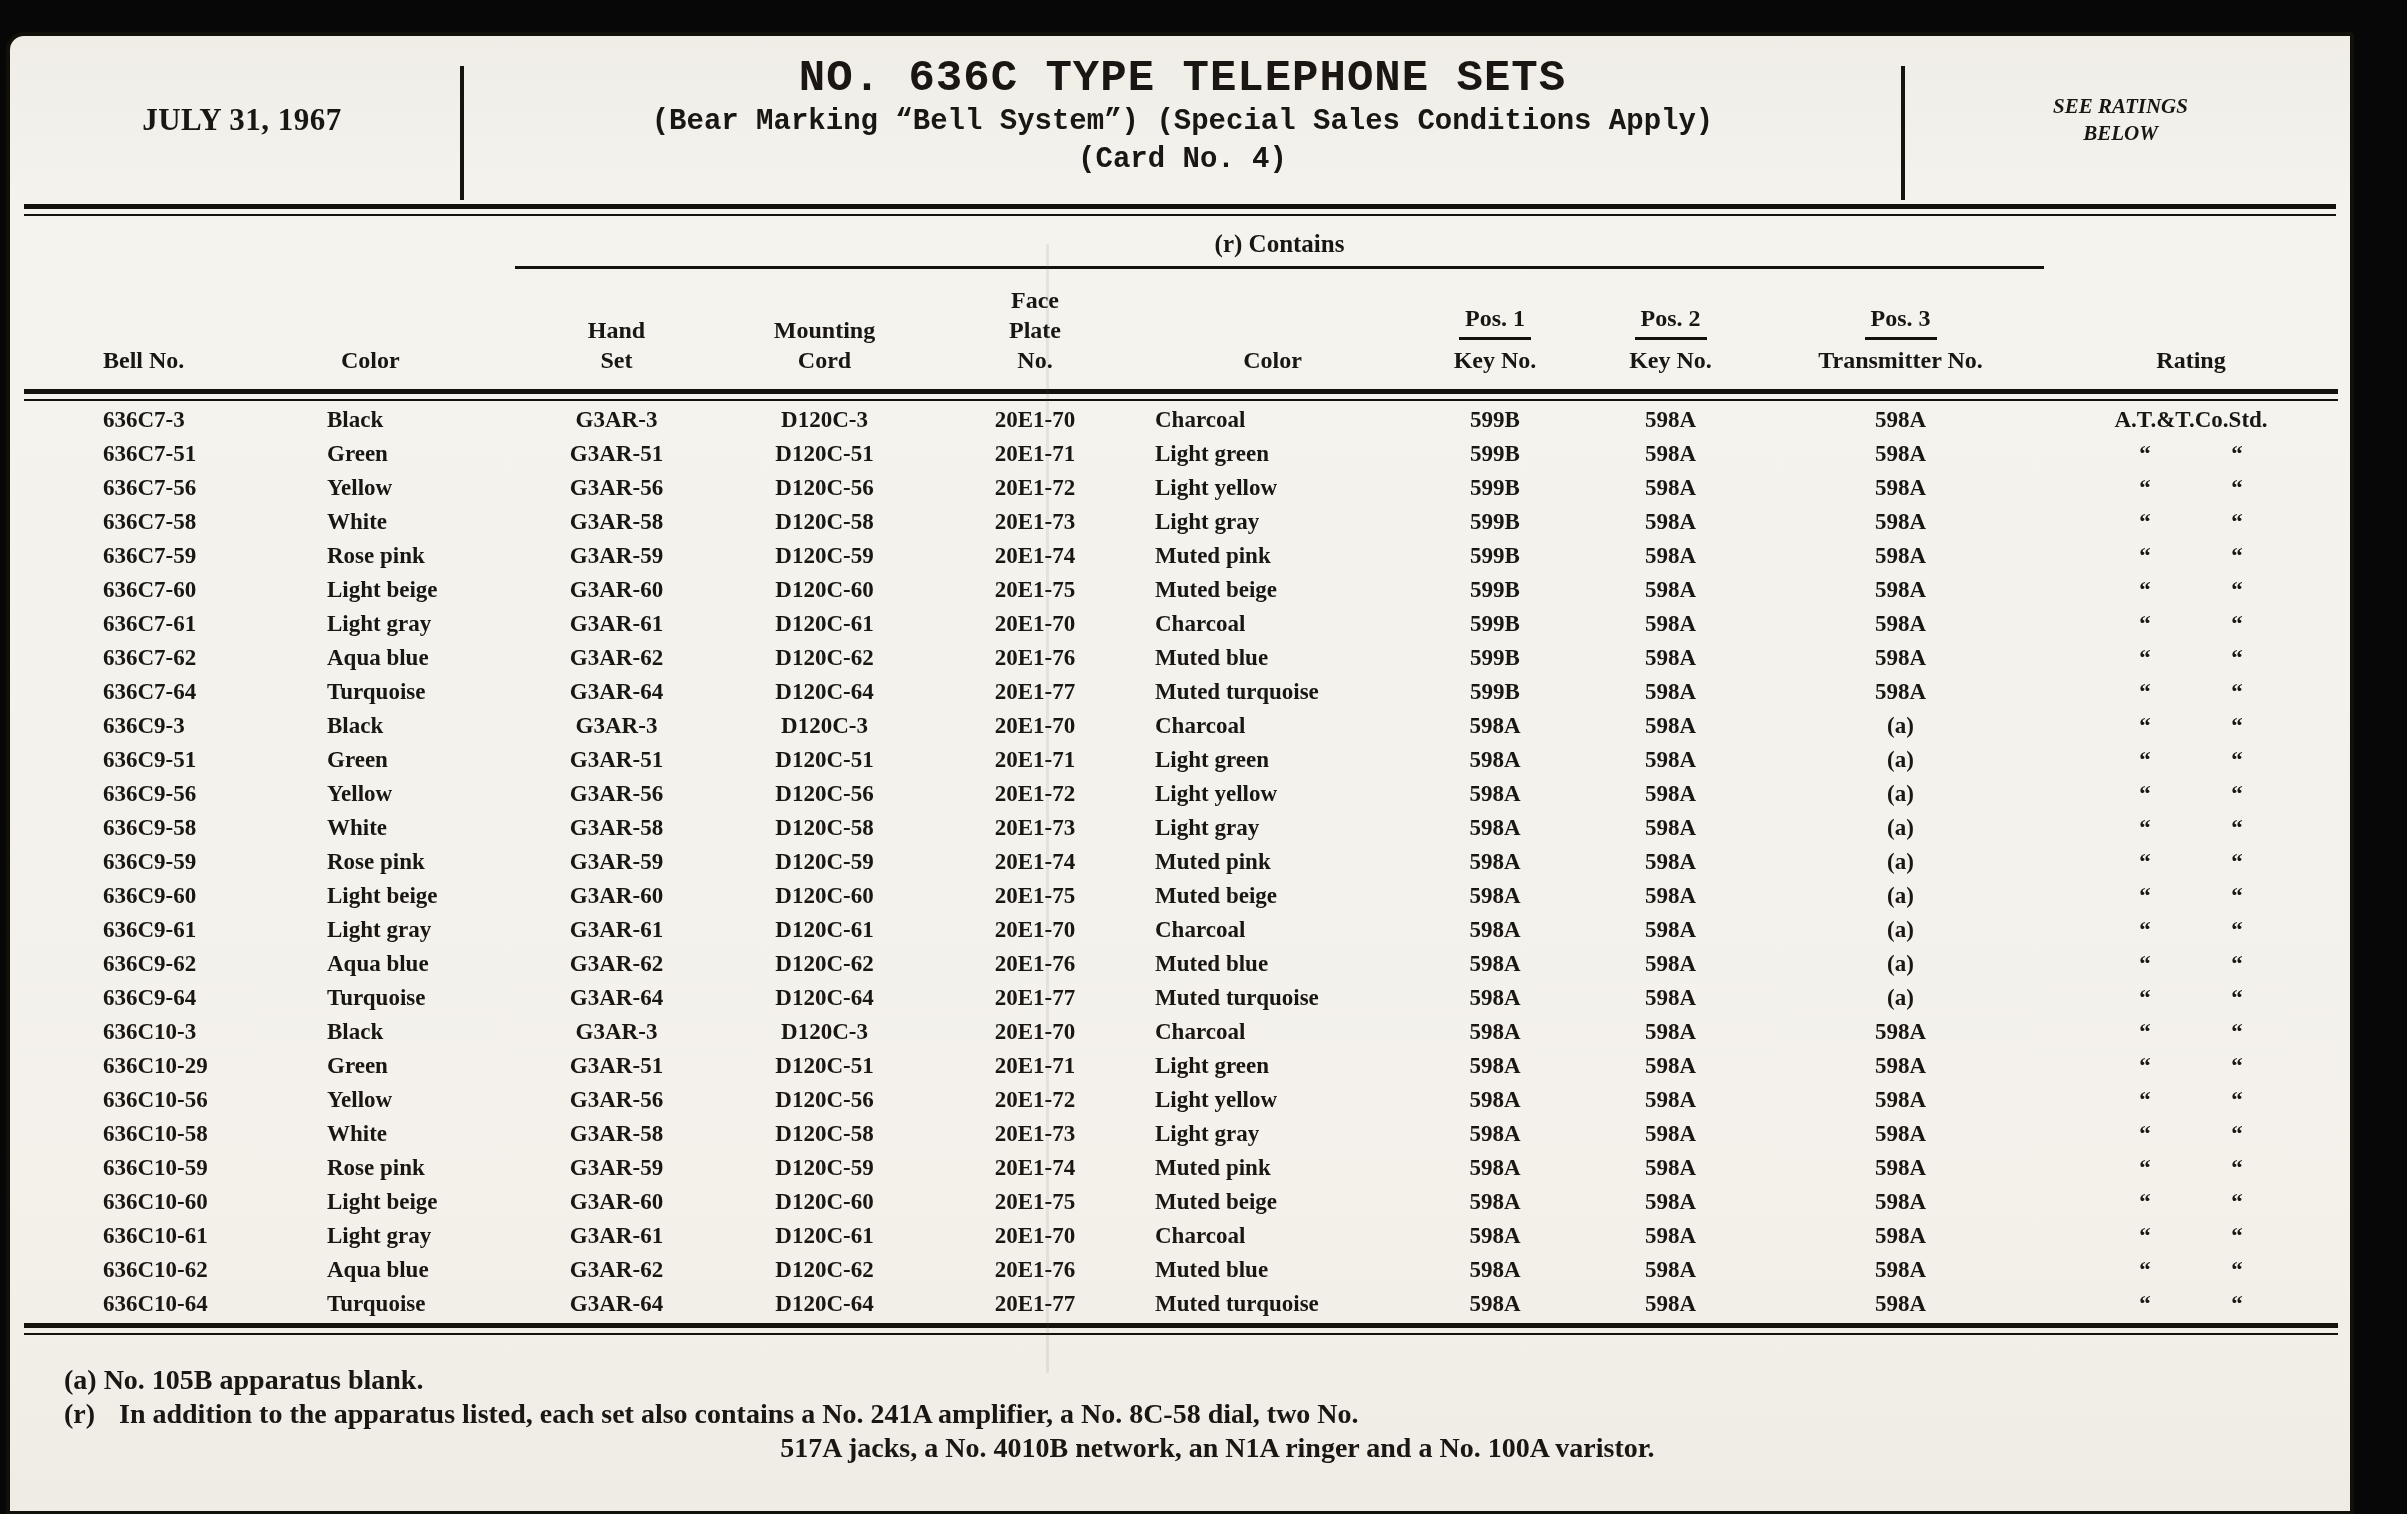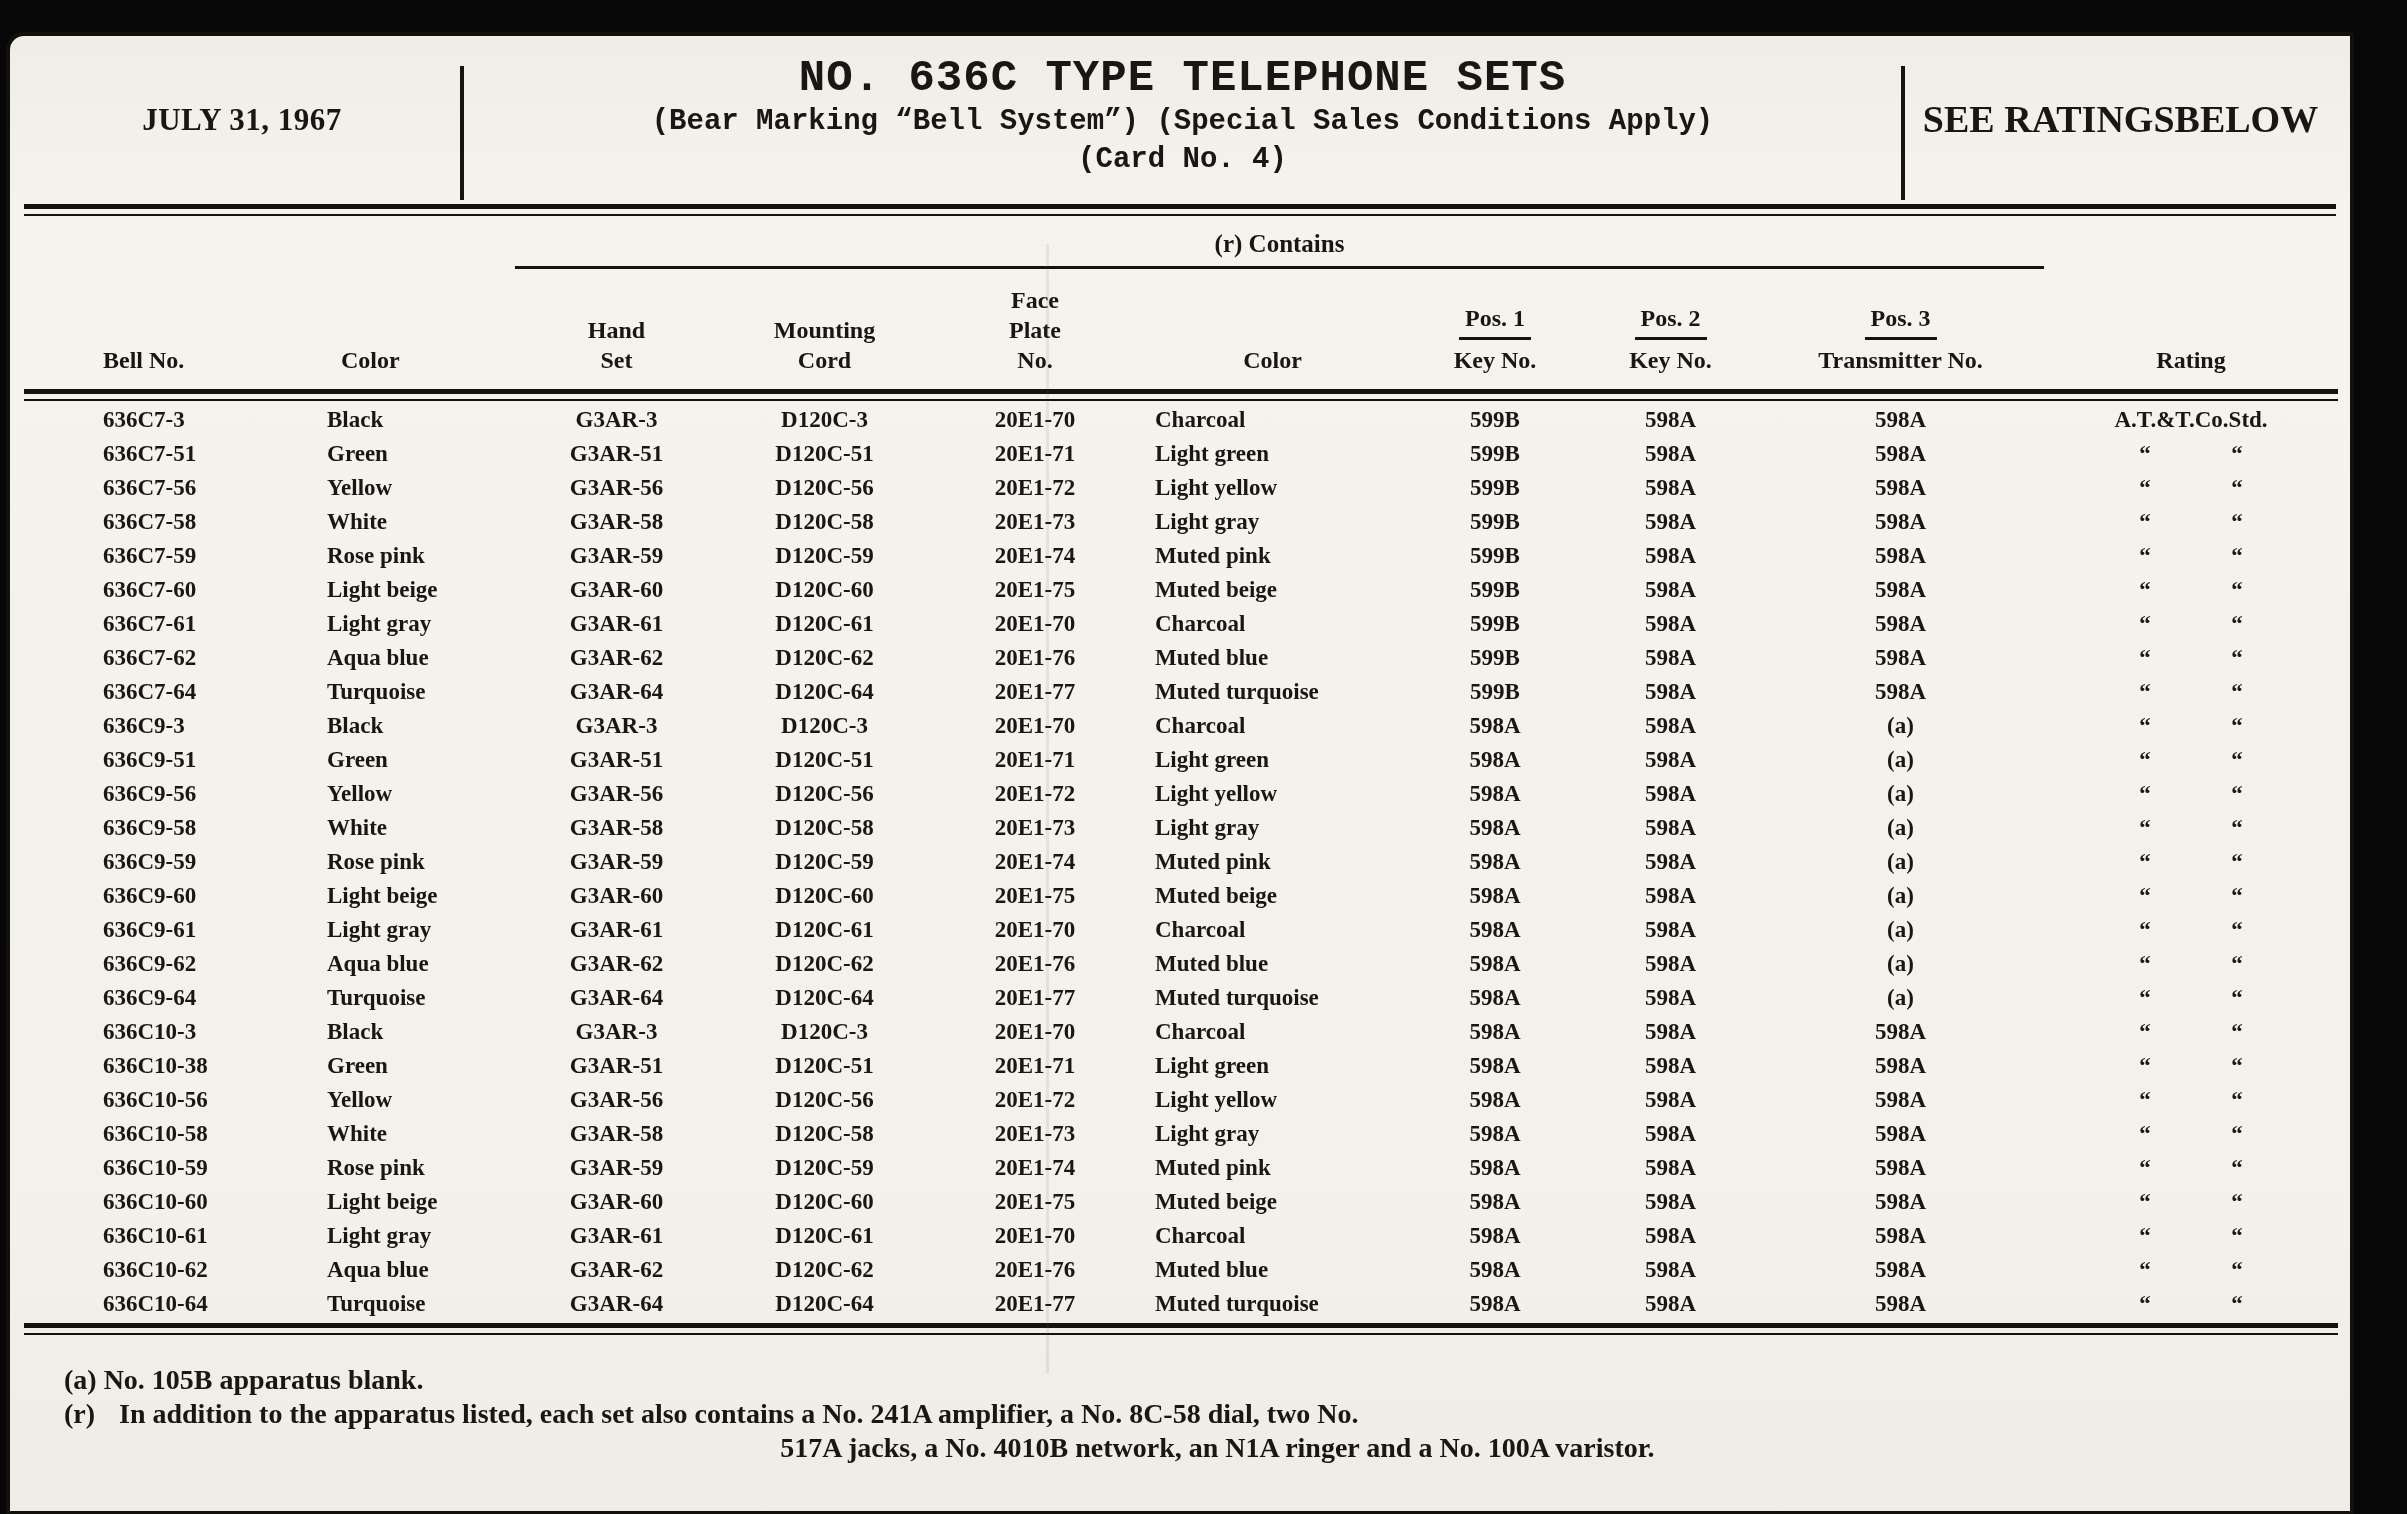--- a/index.html
+++ b/index.html
@@ -17,22 +17,22 @@
             background:rgba(95,88,75,.10); }
 
   
   .hdr { display:flex; height:168px; }
   .hdr-date { width:436px; display:flex; align-items:center; justify-content:center;
               font-size:31px; letter-spacing:0.5px; }
   .vdiv { width:4px; background:#17140f; margin:30px 0 4px 0; }
   .hdr-title { flex:1; text-align:center; padding-top:18px;font-family:Liberation Mono, monospace; }
   .title-main { font-size:44px; letter-spacing:1px; line-height:1.1; }
   .title-sub  { font-size:29px; margin-top:3px; line-height:1.2; }
-  .hdr-ratings { width:431px; display:flex; flex-direction:row; align-items:center;
-                 justify-content:center; font-size:38px; line-height:1.3; }
+  .hdr-ratings { width:431px; display:flex; flex-direction:column; align-items:center;
+                 justify-content:center; font-size:21px; line-height:1.3;font-style:italic; }
 
   .double-rule { height:12px; border-top:5px solid #15120c; border-bottom:2px solid #15120c; }
 
   
   table { width:100%; border-collapse:collapse; table-layout:fixed; }
   th,td { font-weight:700; }
   .rule-row td { padding:2px 0; }
 
   .contains-cell { text-align:center; font-size:25px; padding:14px 0 8px 0;
                    border-bottom:3px solid #15120c; }
@@ -377,21 +377,21 @@
           <td class="c2">G3AR-3</td>
           <td class="c3">D120C-3</td>
           <td class="c4">20E1-70</td>
           <td class="c5">Charcoal</td>
           <td class="c6">598A</td>
           <td class="c7">598A</td>
           <td class="c8">598A</td>
           <td class="c9">“              “</td>
         </tr>
         <tr>
-          <td class="c0">636C10-38</td>
+          <td class="c0">636C10-29</td>
           <td class="c1">Green</td>
           <td class="c2">G3AR-51</td>
           <td class="c3">D120C-51</td>
           <td class="c4">20E1-71</td>
           <td class="c5">Light green</td>
           <td class="c6">598A</td>
           <td class="c7">598A</td>
           <td class="c8">598A</td>
           <td class="c9">“              “</td>
         </tr>

